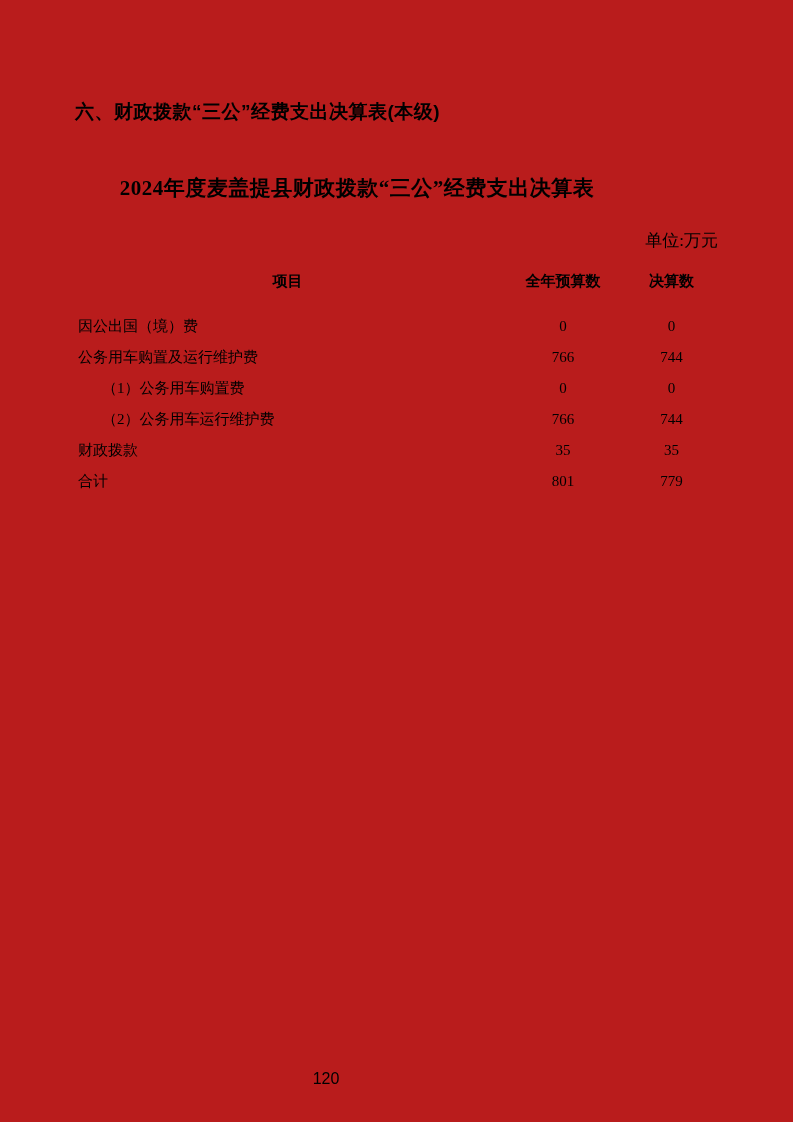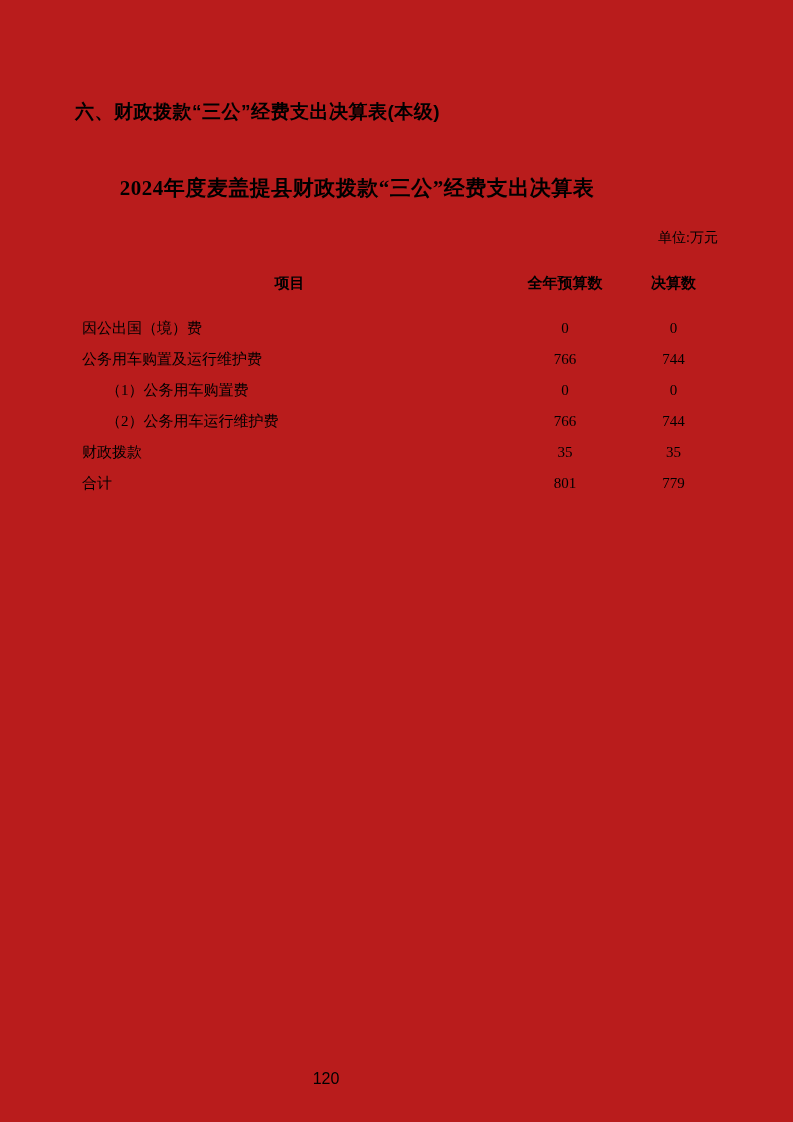--- a/index.html
+++ b/index.html
@@ -35,32 +35,32 @@
     font-weight: bold;
     font-family: "Liberation Serif", "DejaVu Serif", serif;
     letter-spacing: 0.5px;
     white-space: nowrap;
   }
   .unit-note {
     position: absolute;
     left: 72px; top: 229px;
     width: 646px;
     text-align: right;
-    font-size: 14px;
+    font-size: 17px;
     font-family: "Liberation Serif", "DejaVu Serif", serif;
   }
   table.fiscal {
     position: absolute;
     left: 72px; top: 250px;
     width: 646px;
     border-collapse: collapse;
     table-layout: fixed;
   }
   table.fiscal th, table.fiscal td {
-    border: 6px solid #b91c1c;
+    border: 2px solid #b91c1c;
     font-size: 15px;
     vertical-align: middle;
     overflow: hidden;
   }
   table.fiscal th {
     height: 60px;
     font-weight: bold;
     text-align: center;
   }
   table.fiscal td {

